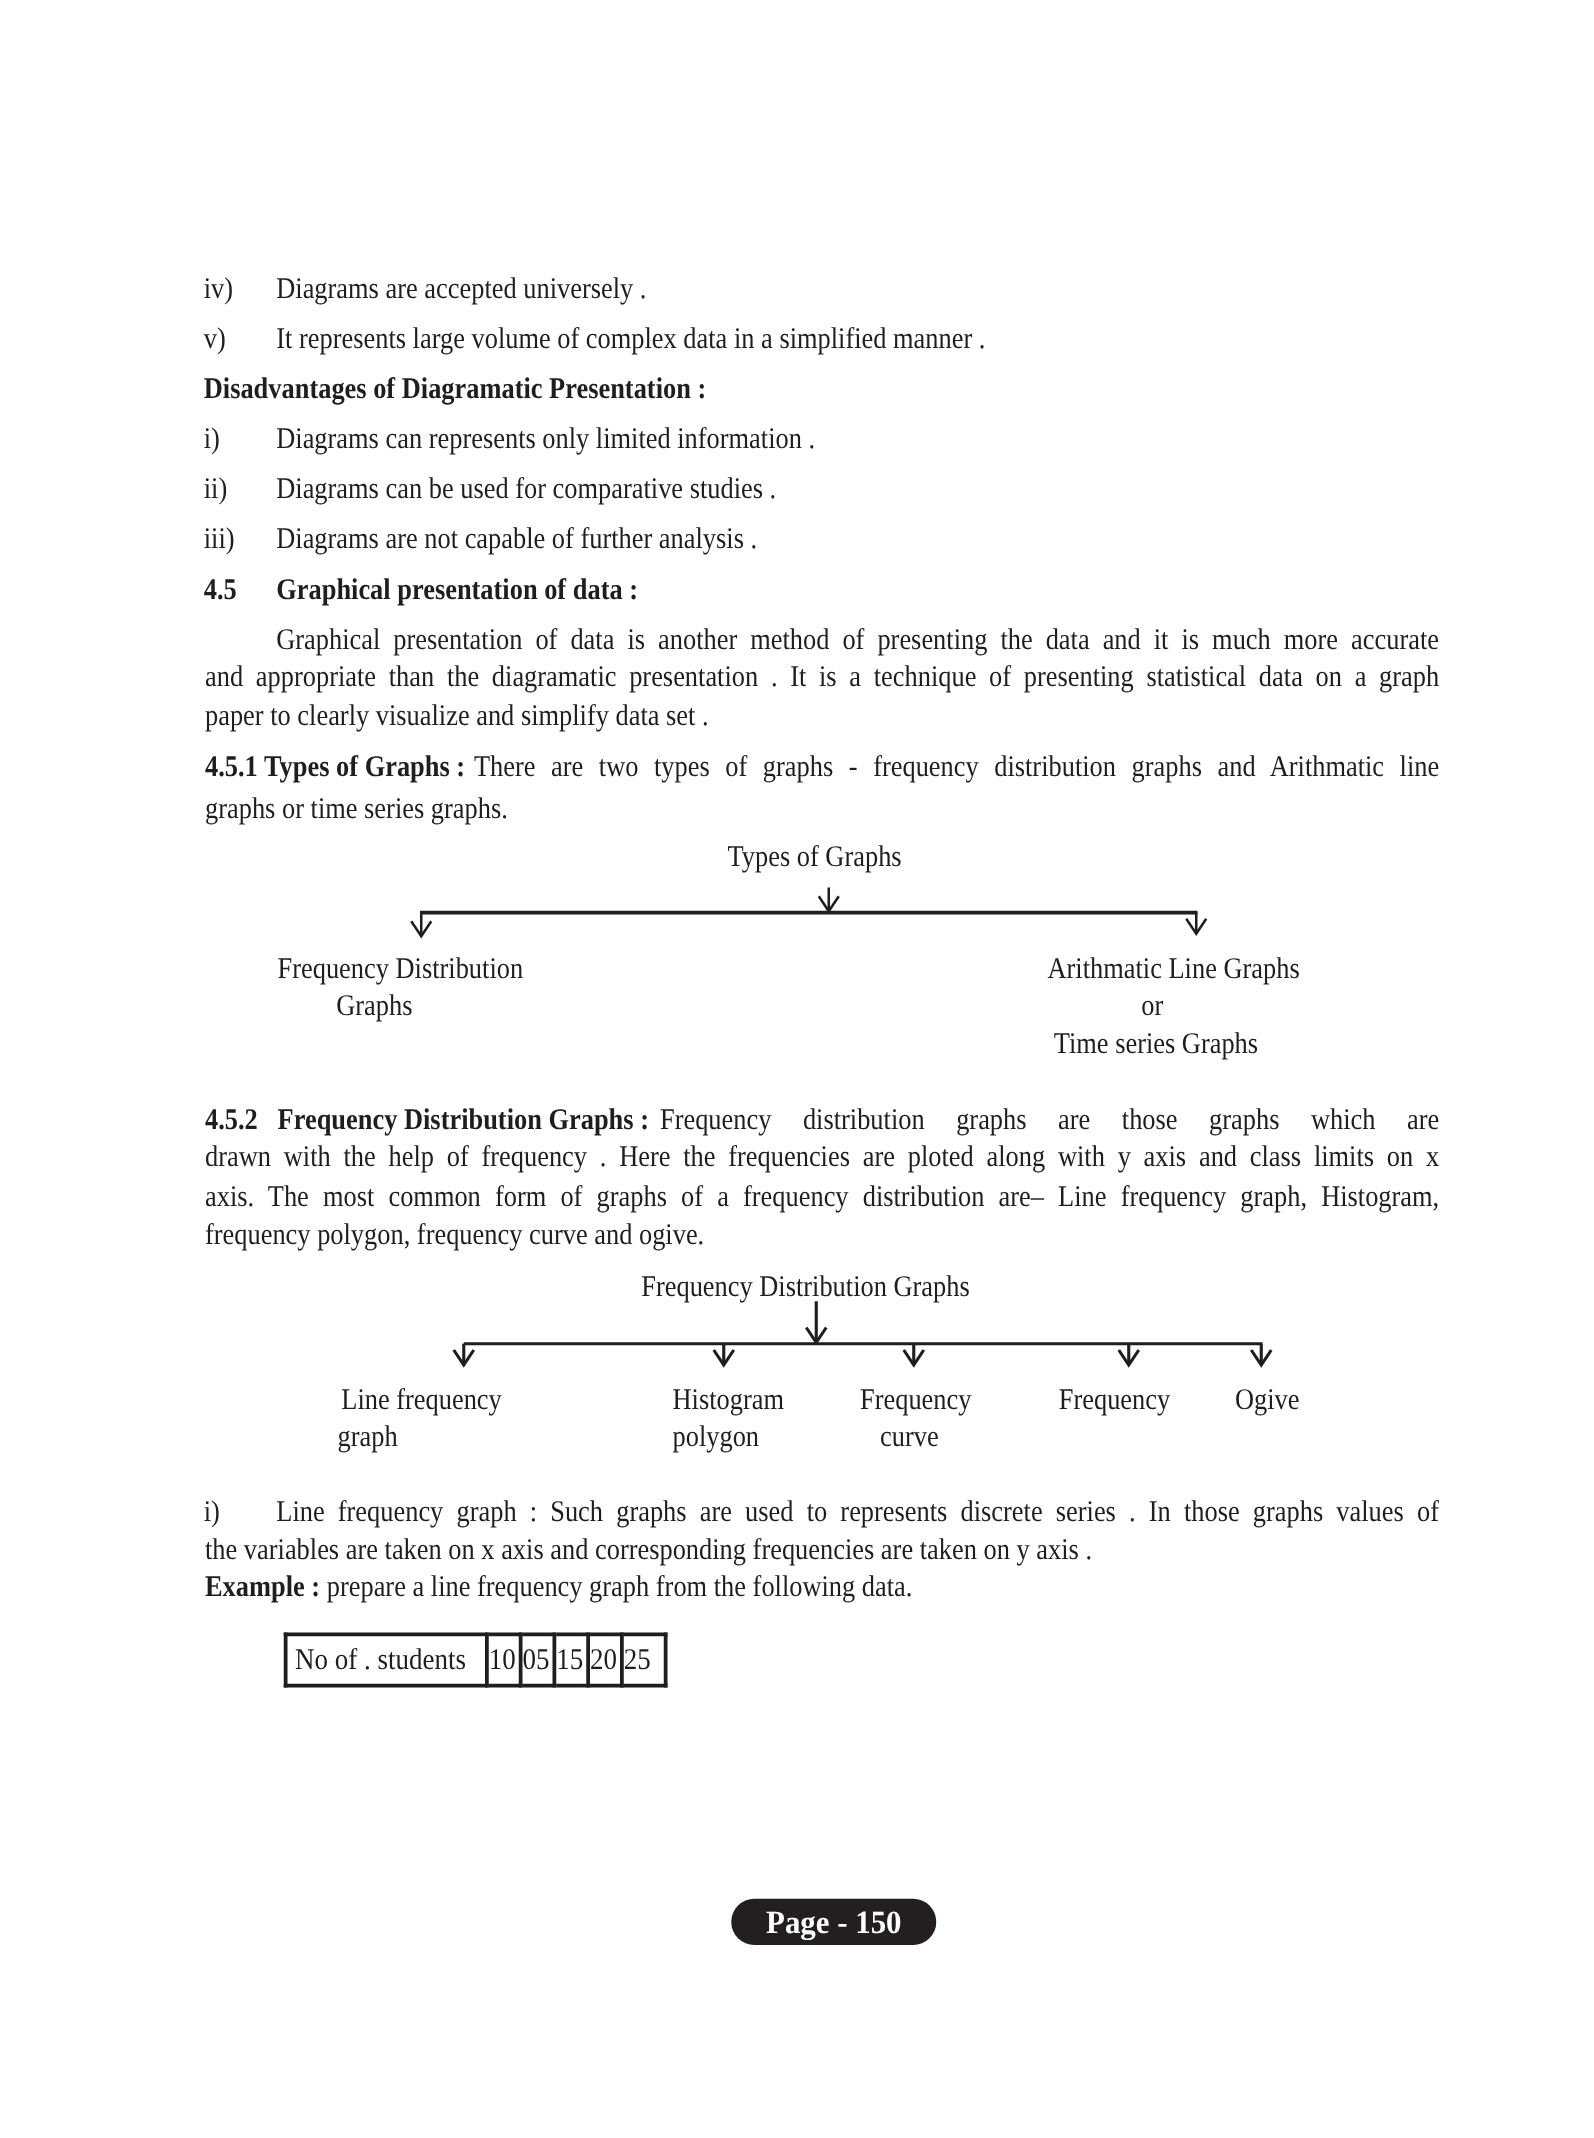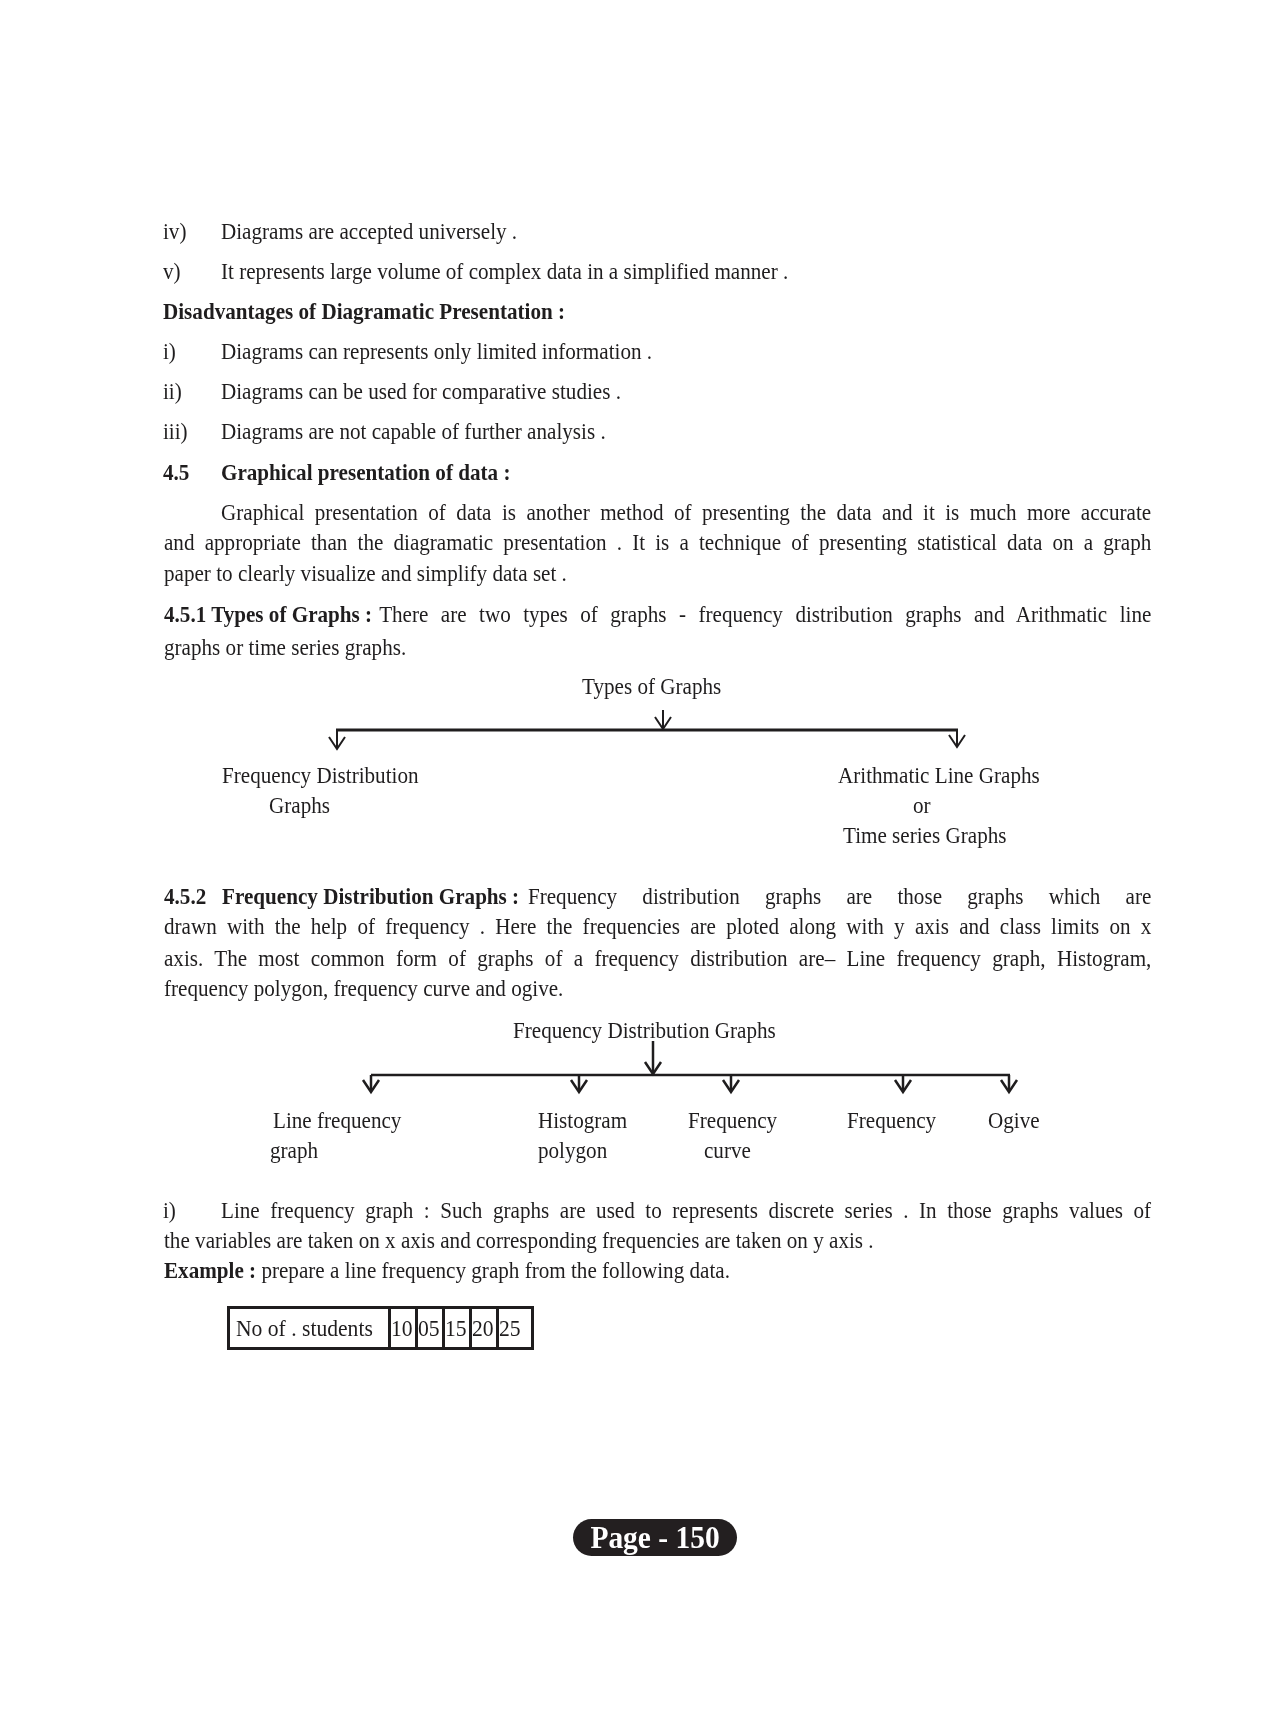--- a/index.html
+++ b/index.html
@@ -10,23 +10,23 @@
   .just { text-align: justify; text-align-last: justify; white-space: normal; }
   .bold { font-weight: bold; }
   .num { position: absolute; font-size: 24px; line-height: 30px; transform-origin: left center; transform: scaleX(0.88); }
   .ctr { position: absolute; font-size: 24px; line-height: 30px; white-space: nowrap;
          transform-origin: left center; transform: scaleX(0.88); }
   svg.diag { position: absolute; left: 0; top: 0; overflow: visible; }
   table.data { position: absolute; left: 227px; top: 1306px; border-collapse: collapse; }
   table.data td { border: 3px solid #1f1d1e; height: 38px; padding: 0; font-size: 24px;
                   font-family: "Liberation Serif", serif; }
   table.data td span { display: inline-block; transform: scaleX(0.9); transform-origin: left center; }
-  .badge { position: absolute; left: 573px; top: 1519px; width: 164px; height: 37px;
+  .badge { position: absolute; left: 585px; top: 1519px; width: 164px; height: 37px;
            background: #231f20; border-radius: 19px; color: #ffffff; font-weight: bold;
-           font-size: 31px; line-height: 37px; text-align: center; }
+           font-size: 26px; line-height: 37px; text-align: center; }
   .badge span { display: inline-block; transform: scaleX(0.95); }
 </style>
 </head>
 <body>
 
 <span class="num" style="left:163px; top:216px;">iv)</span>
 <span class="ln" style="left:221px; top:216px;">Diagrams are accepted universely .</span>
 <span class="num" style="left:163px; top:256px;">v)</span>
 <span class="ln" style="left:221px; top:256px;">It represents large volume of complex data in a simplified manner .</span>
 

